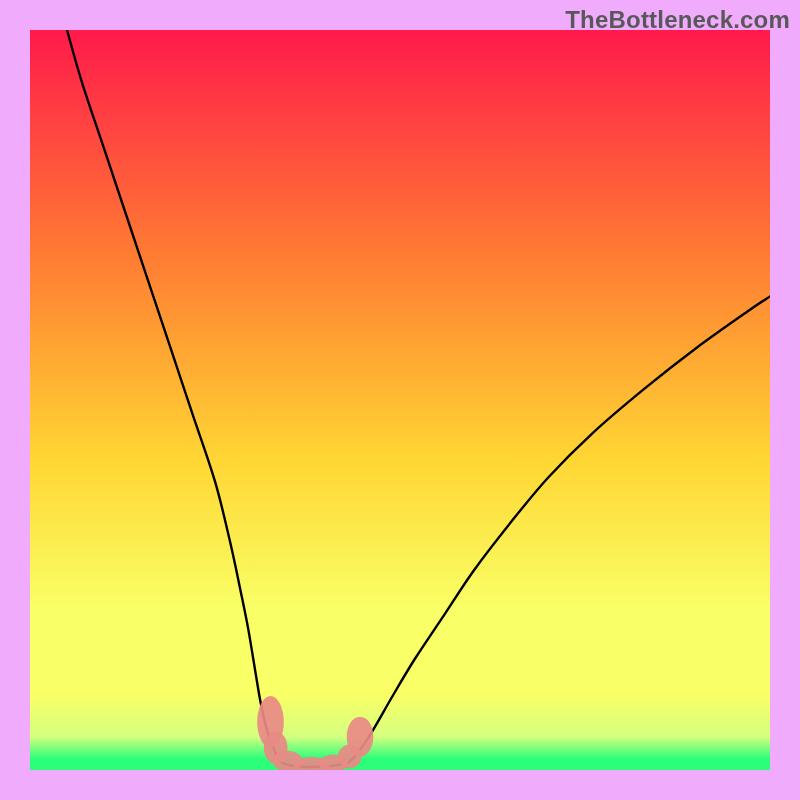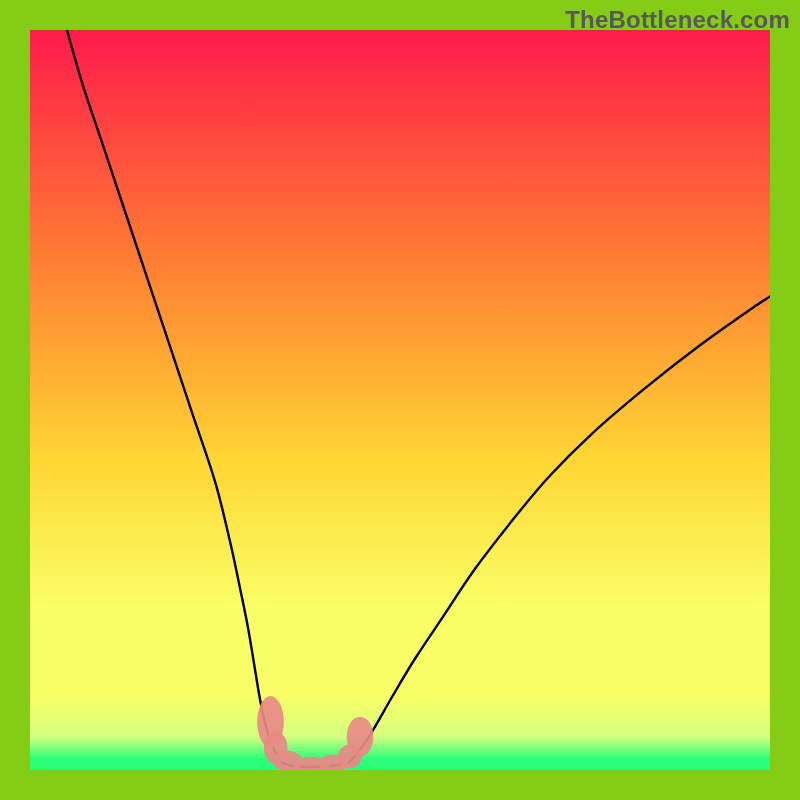--- a/index.html
+++ b/index.html
@@ -10,21 +10,21 @@
     background: #000;
     overflow: hidden;
     font-family: Arial, Helvetica, sans-serif;
   }
   .frame {
     position: absolute;
     left: 0;
     top: 0;
     width: 800px;
     height: 800px;
-    background: #84cc16;
+    background: #f0abfc;
   }
   .watermark {
     position: absolute;
     right: 10px;
     top: 6px;
     color: #585858;
     font-size: 24px;
     font-weight: 600;
     letter-spacing: 0.2px;
     pointer-events: none;

